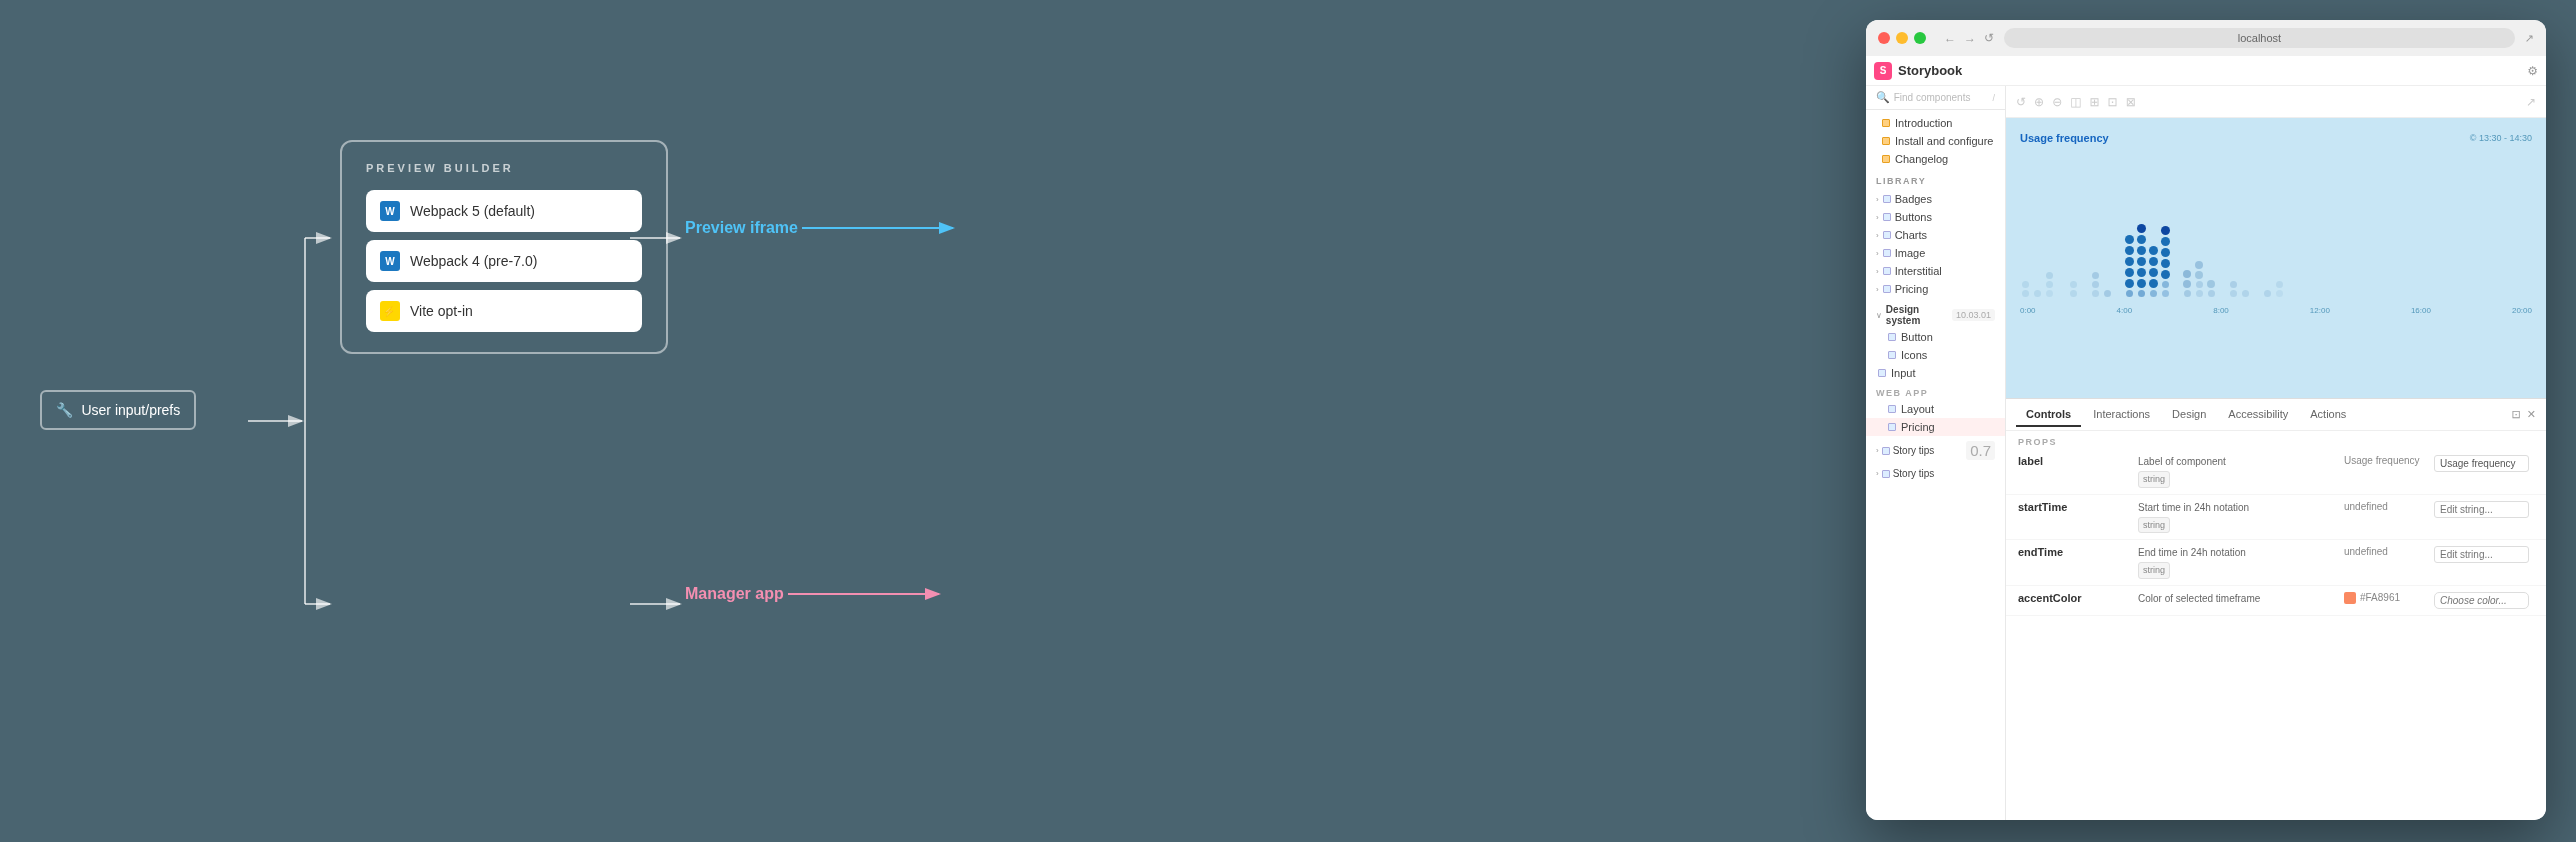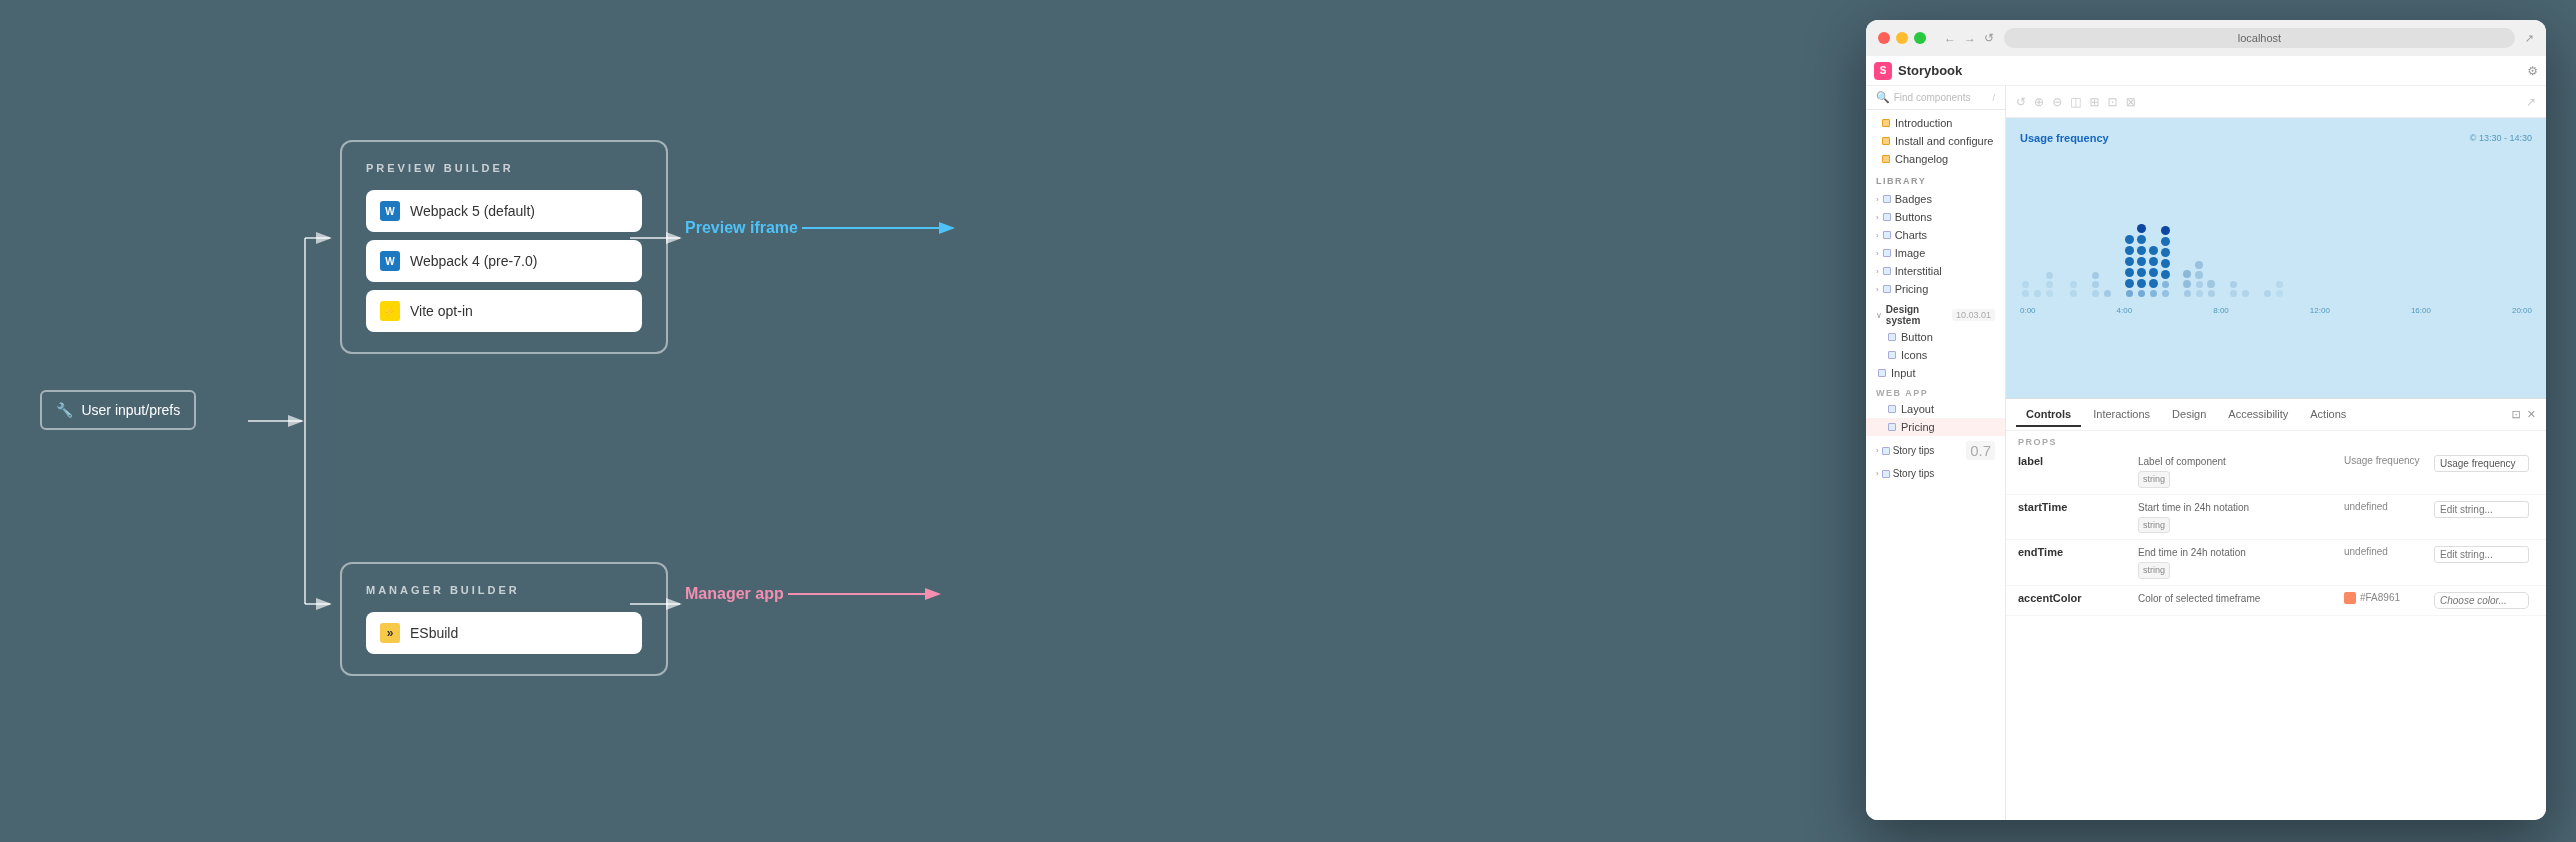--- a/index.html
+++ b/index.html
@@ -489,29 +489,20 @@
         <div class="icon-webpack">W</div>
         <span>Webpack 4 (pre-7.0)</span>
       </div>
       <div class="builder-option">
         <div class="icon-vite">⚡</div>
         <span>Vite opt-in</span>
       </div>
     </div>
   </div>
 
-  <div style="position:absolute; left:340px; top:562px;">
-    <div class="builder-box">
-      <div class="builder-title">MANAGER BUILDER</div>
-      <div class="builder-option">
-        <div class="icon-esbuild">»</div>
-        <span>ESbuild</span>
-      </div>
-    </div>
-  </div>
 
   <div style="position:absolute; left:685px; top:218px; display:flex; align-items:center; gap:0;">
     <div style="color:#4fc3f7; font-size:16px; font-weight:700;">Preview iframe</div>
 
     <svg width="160" height="20" style="overflow:visible;">
       <defs>
         <marker id="bah" markerWidth="8" markerHeight="6" refX="7" refY="3" orient="auto">
           <polygon points="0 0, 8 3, 0 6" fill="#4fc3f7"></polygon>
         </marker>
       </defs>

